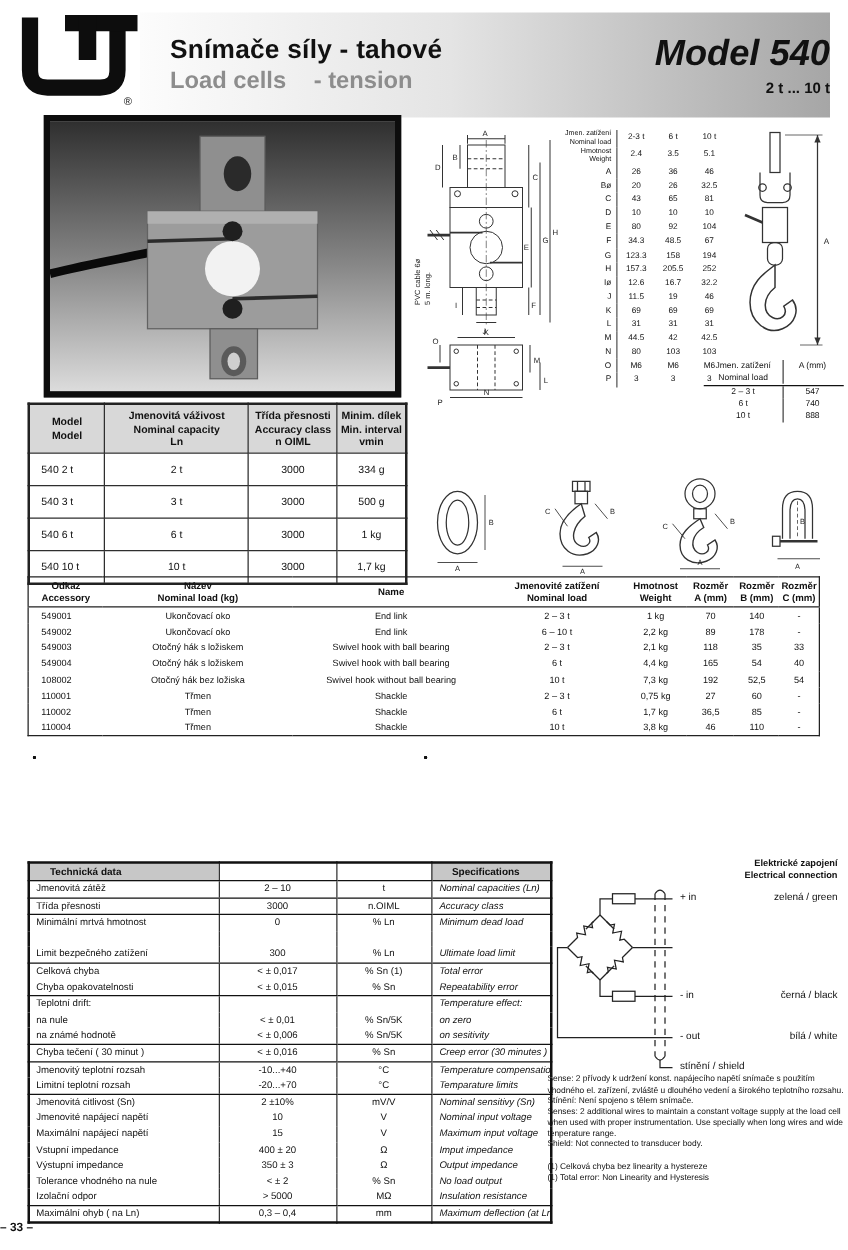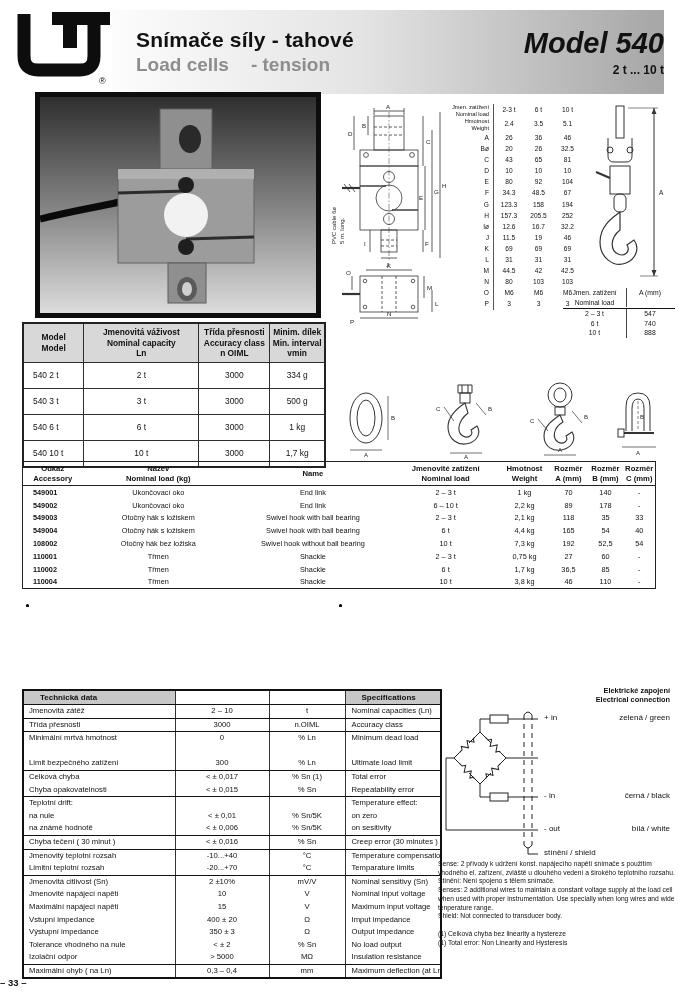--- a/index.html
+++ b/index.html
@@ -55,38 +55,38 @@
   .accd{height:78px;}
   .acc1{left:338px;top:386px;width:62px;}
   .acc2{left:426px;top:381px;width:80px;}
   .acc3{left:518px;top:381px;width:84px;}
   .acc4{left:610px;top:387px;width:56px;}
 
   
   .acctbl{left:22px;top:461px;width:634px;border:1.6px solid #222;border-collapse:collapse;font-size:7.3px;}
   .acctbl th{font-size:7.7px;font-weight:700;line-height:9.5px;padding:2px 1px;border-bottom:1.6px solid #222;text-align:center;}
   .acctbl td{height:12.8px;text-align:center;padding:0 2px;}
-  .acctbl td:first-child{text-align:left;padding-left:10px;font-weight:bold;}
+  .acctbl td:first-child{text-align:left;padding-left:10px;}
 
   
   .feat{font-size:8.6px;line-height:14.7px;list-style:none;margin:0;padding:0;}
   .feat li{position:relative;padding-left:12px;}
   .feat li::before{content:"•";position:absolute;left:1px;}
   .featcs{left:25px;top:599px;width:310px;}
   .featen{left:338px;top:599px;width:336px;}
 
   
   .spectbl{left:22px;top:689px;width:418px;border:2px solid #111;border-collapse:collapse;font-size:7.7px;table-layout:fixed;}
   .spectbl th{padding:2px 16px;font-size:8px;font-weight:700;text-align:left;border-bottom:1.6px solid #111;}
   .spectbl th.gy{background:#c7c7c7;}
   .spectbl td{height:12.6px;padding:0;line-height:12.6px;white-space:nowrap;overflow:hidden;}
   .spectbl td+td,.spectbl th+th{border-left:1px solid #333;}
   .spectbl td:nth-child(1){padding-left:5px;}
   .spectbl td:nth-child(2),.spectbl td:nth-child(3){text-align:center;}
-  .spectbl td:nth-child(4){padding-left:6px;}
+  .spectbl td:nth-child(4){padding-left:6px;font-style:italic;}
   .spectbl tr.g td{border-bottom:1.5px solid #111;}
 
   
   .wtitle{left:440px;top:686px;width:230px;text-align:right;font-size:7.4px;font-weight:700;line-height:9px;}
   .wbox{left:440px;top:707px;width:232px;height:170px;}
   .wrow{position:absolute;left:0;width:232px;height:12px;font-size:8px;}
   .wrow .term{position:absolute;left:104px;top:0;}
   .wrow .col{position:absolute;right:2px;top:0;text-align:right;}
 
   

